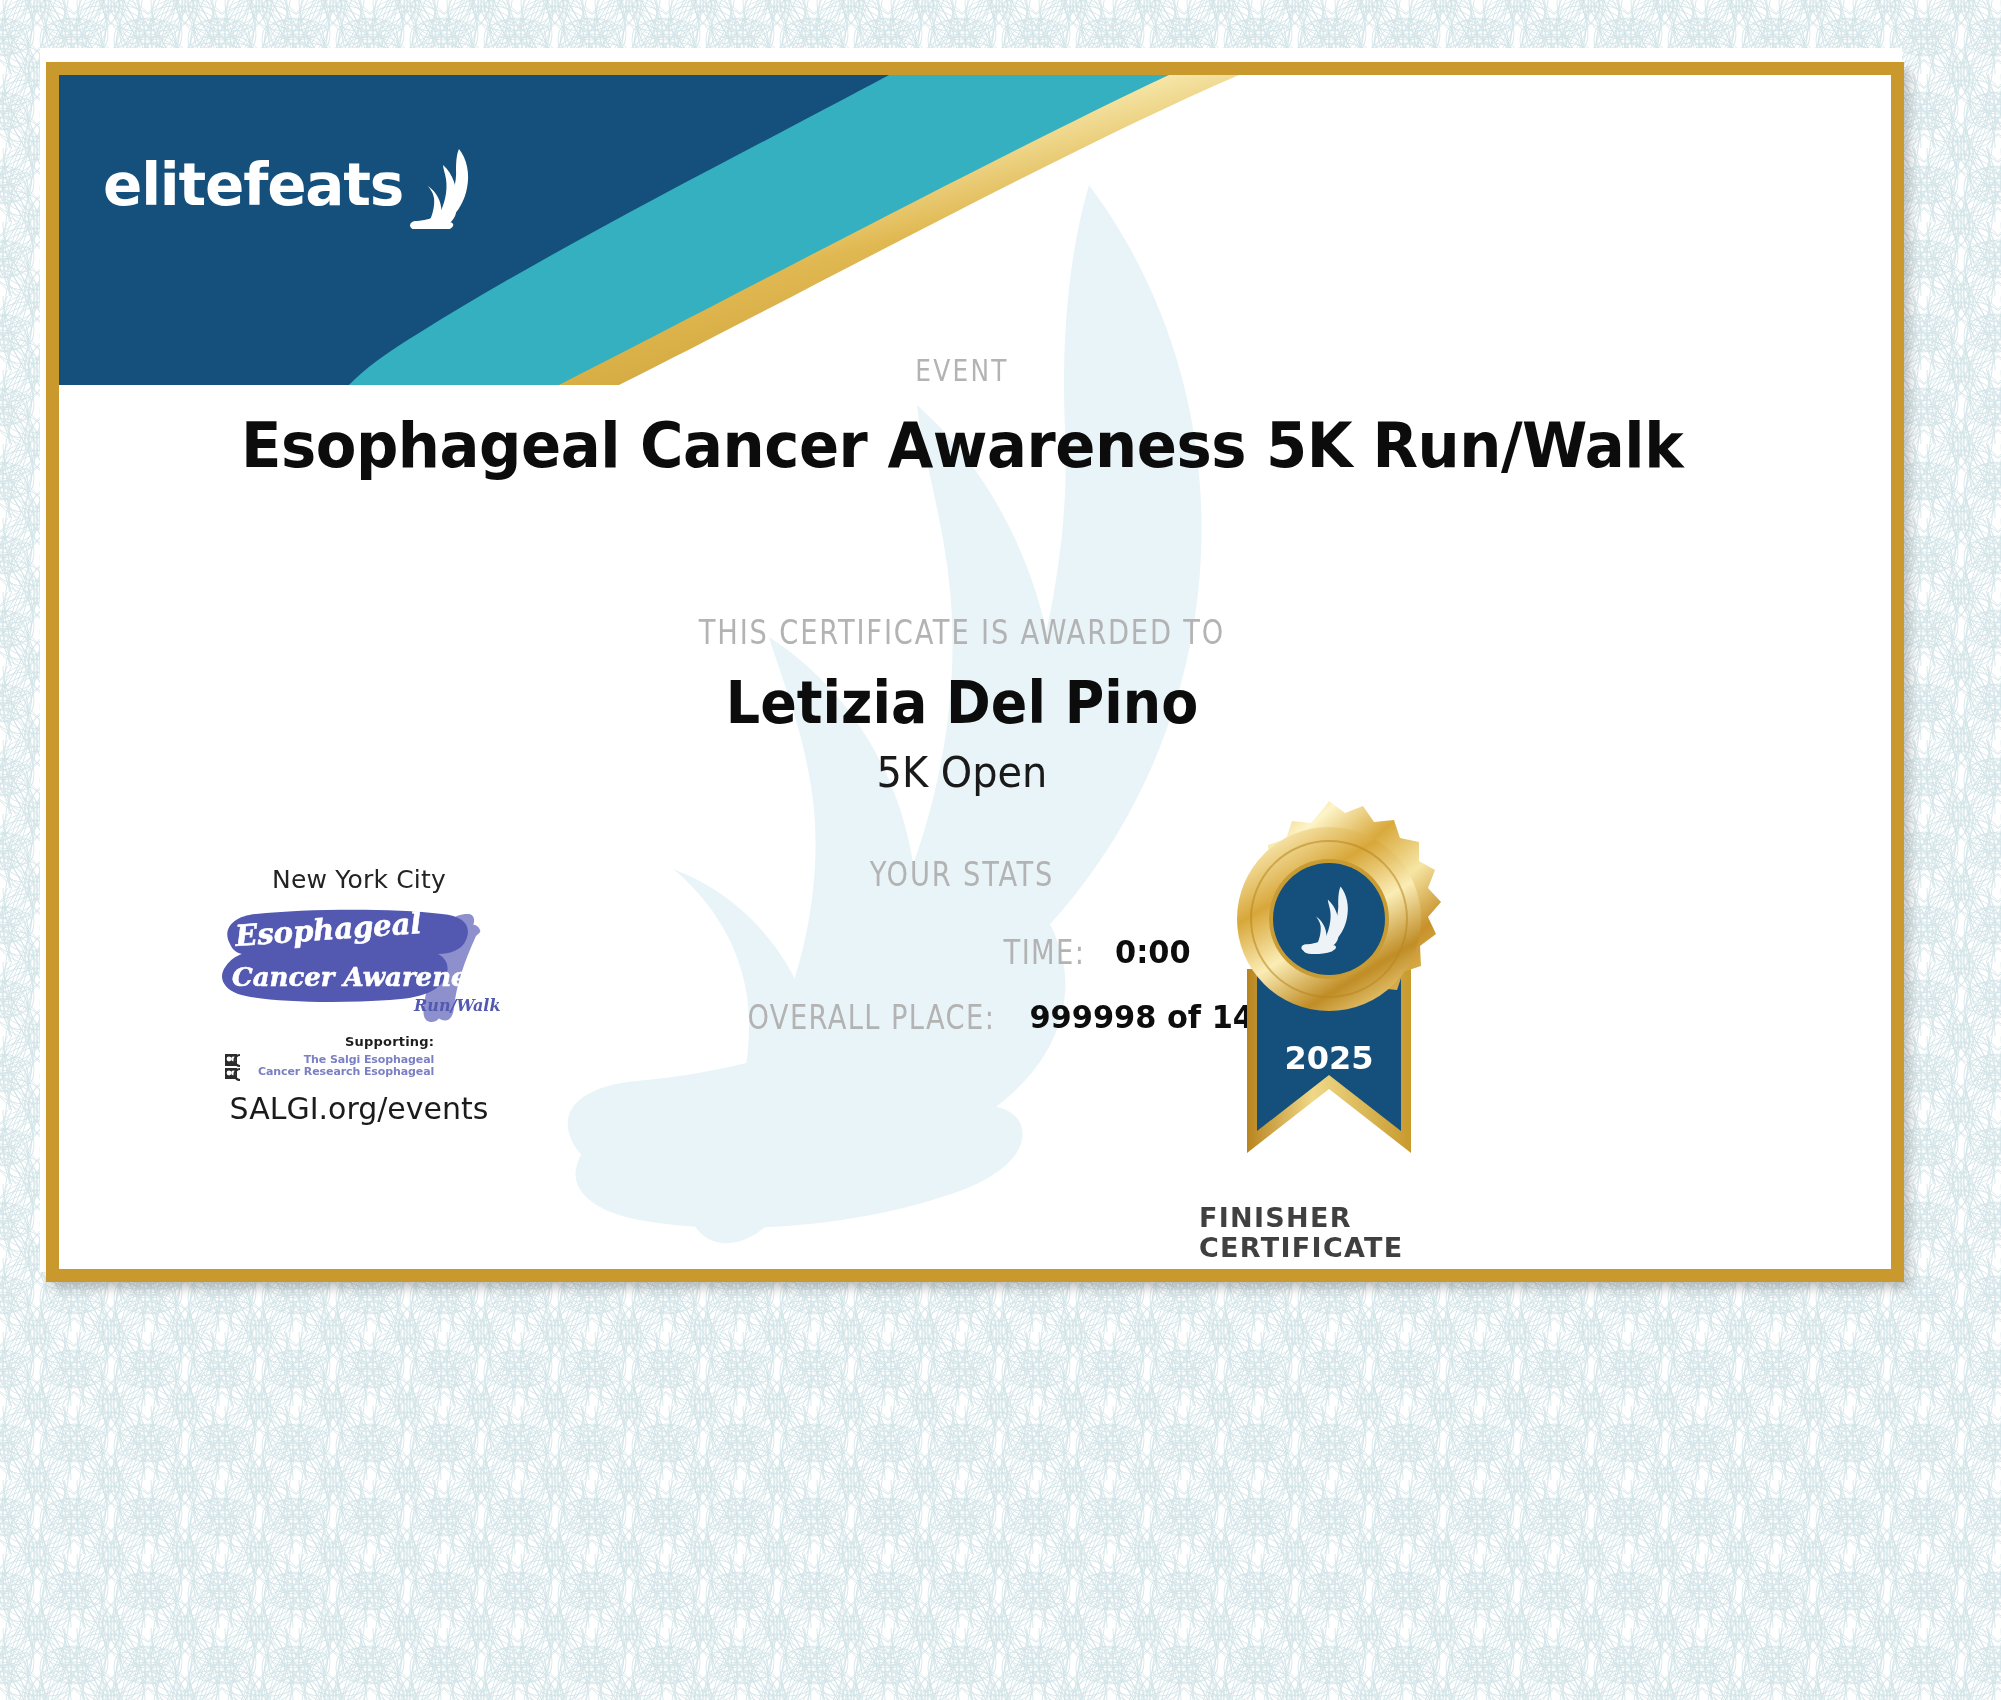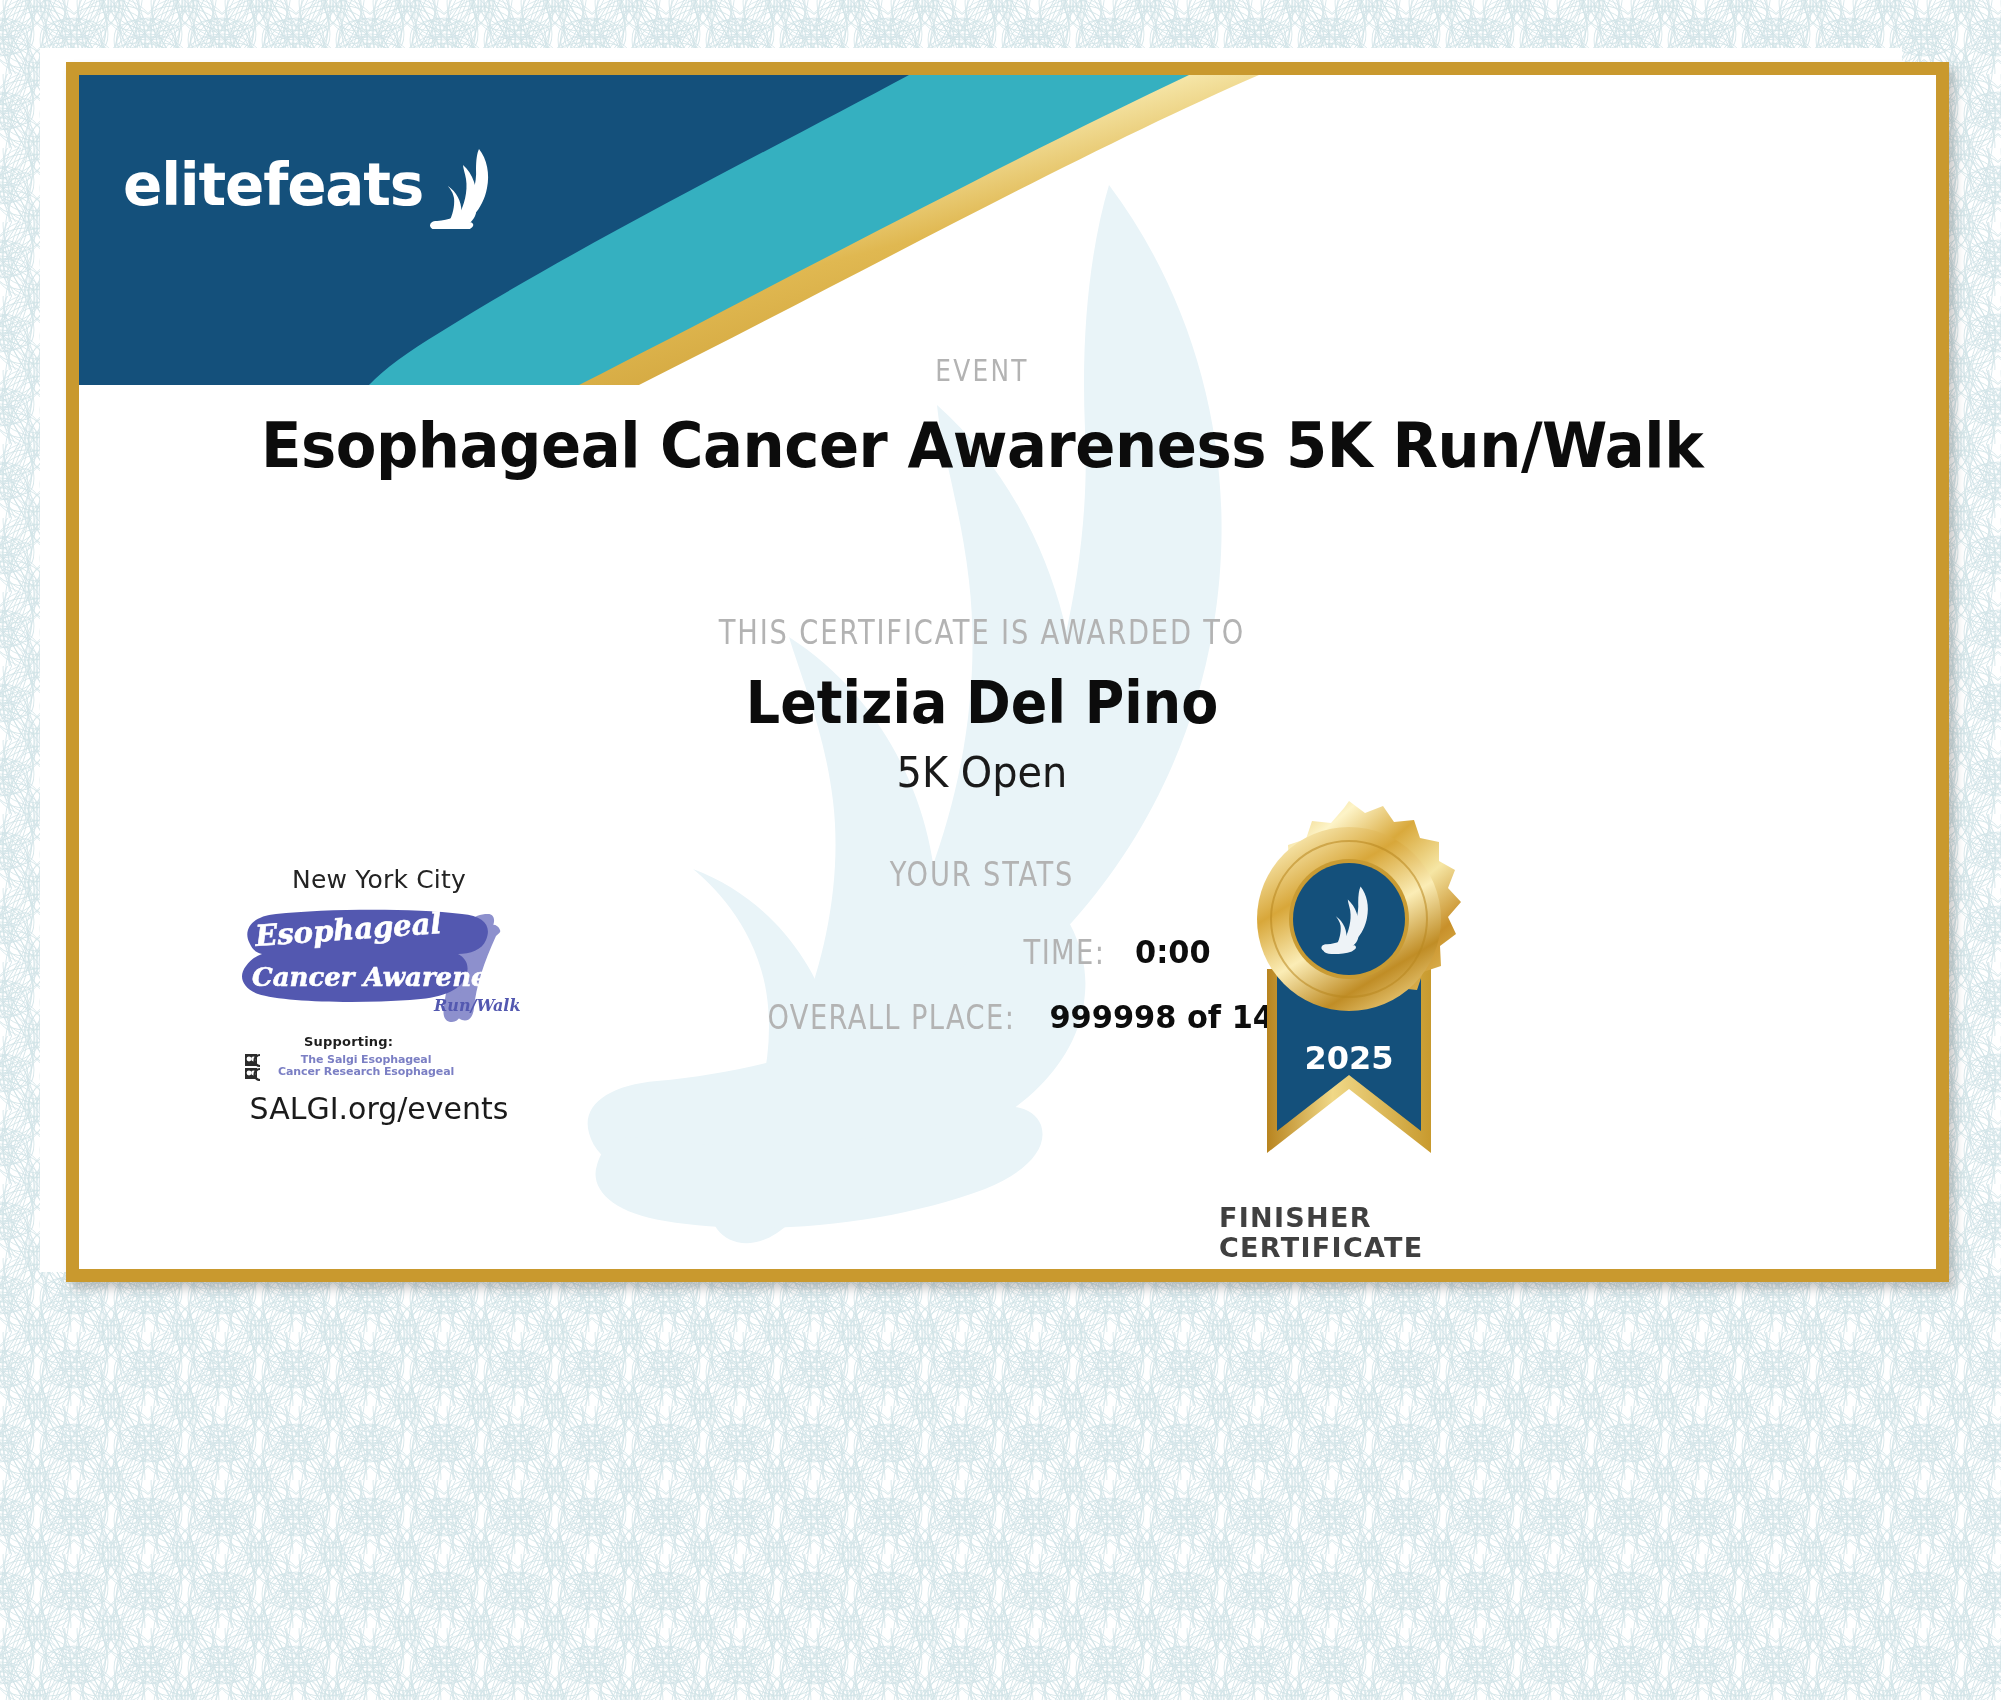--- a/index.html
+++ b/index.html
@@ -9,25 +9,25 @@
     font-family:"Liberation Sans", sans-serif;
     overflow:hidden;
   }
   .page{position:relative;width:2001px;height:1700px;background:#fff;overflow:hidden;}
 
   
   .guilloche{position:absolute;inset:0;z-index:1;pointer-events:none;}
 
   
   .cert-card{
-    position:absolute;left:66px;top:62px;width:1832px;height:1194px;
+    position:absolute;left:46px;top:62px;width:1832px;height:1194px;
     background:#ffffff;
     border:13px solid #c9992e;
     box-shadow:6px 7px 9px rgba(80,80,80,0.30);
-    z-index:5;overflow:hidden;padding-left:25px;
+    z-index:5;overflow:hidden;
   }
   .cert-inner{position:absolute;inset:0;overflow:hidden;}
 
   
   .header-art{position:absolute;left:0;top:0;width:1832px;height:310px;z-index:3;}
 
   .logo-wrap{
     position:absolute;left:44px;top:66px;z-index:6;
     display:flex;align-items:center;gap:0px;
   }
@@ -107,21 +107,21 @@
   .sponsor{position:absolute;left:140px;top:790px;width:320px;text-align:center;z-index:9;}
   .sponsor-city{
     color:#232323;font-size:25px;font-family:"DejaVu Sans", sans-serif;
     letter-spacing:0.2px;margin-bottom:12px;
   }
   .sponsor-logo{margin:0 auto;display:block;}
   .supporting{
     margin-top:10px;display:flex;align-items:flex-start;justify-content:flex-start;
     padding-left:24px;
   }
-  .supporting-col{text-align:center;}
+  .supporting-col{text-align:right;}
   .supporting-lbl{
     color:#1d1d1d;font-size:13px;font-weight:700;
     font-family:"DejaVu Sans", sans-serif;margin-bottom:2px;letter-spacing:0.2px;
   }
   .salgi-row{display:flex;align-items:center;gap:5px;}
   .salgi-name{
     color:#7b7fc4;font-size:11px;font-weight:700;line-height:1.12;
     font-family:"DejaVu Sans", sans-serif;letter-spacing:-0.1px;
   }
   .sponsor-url{

